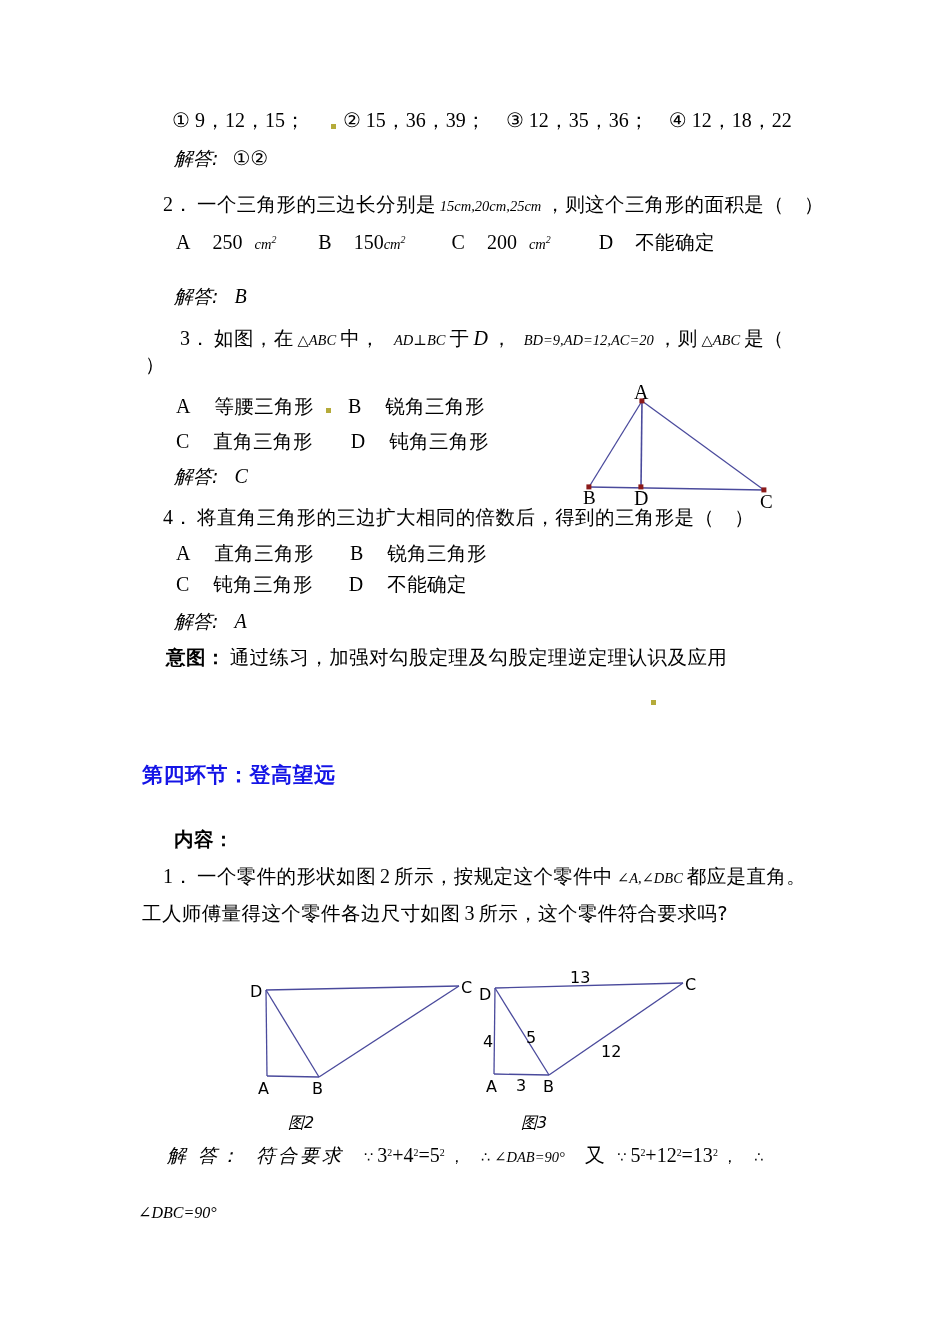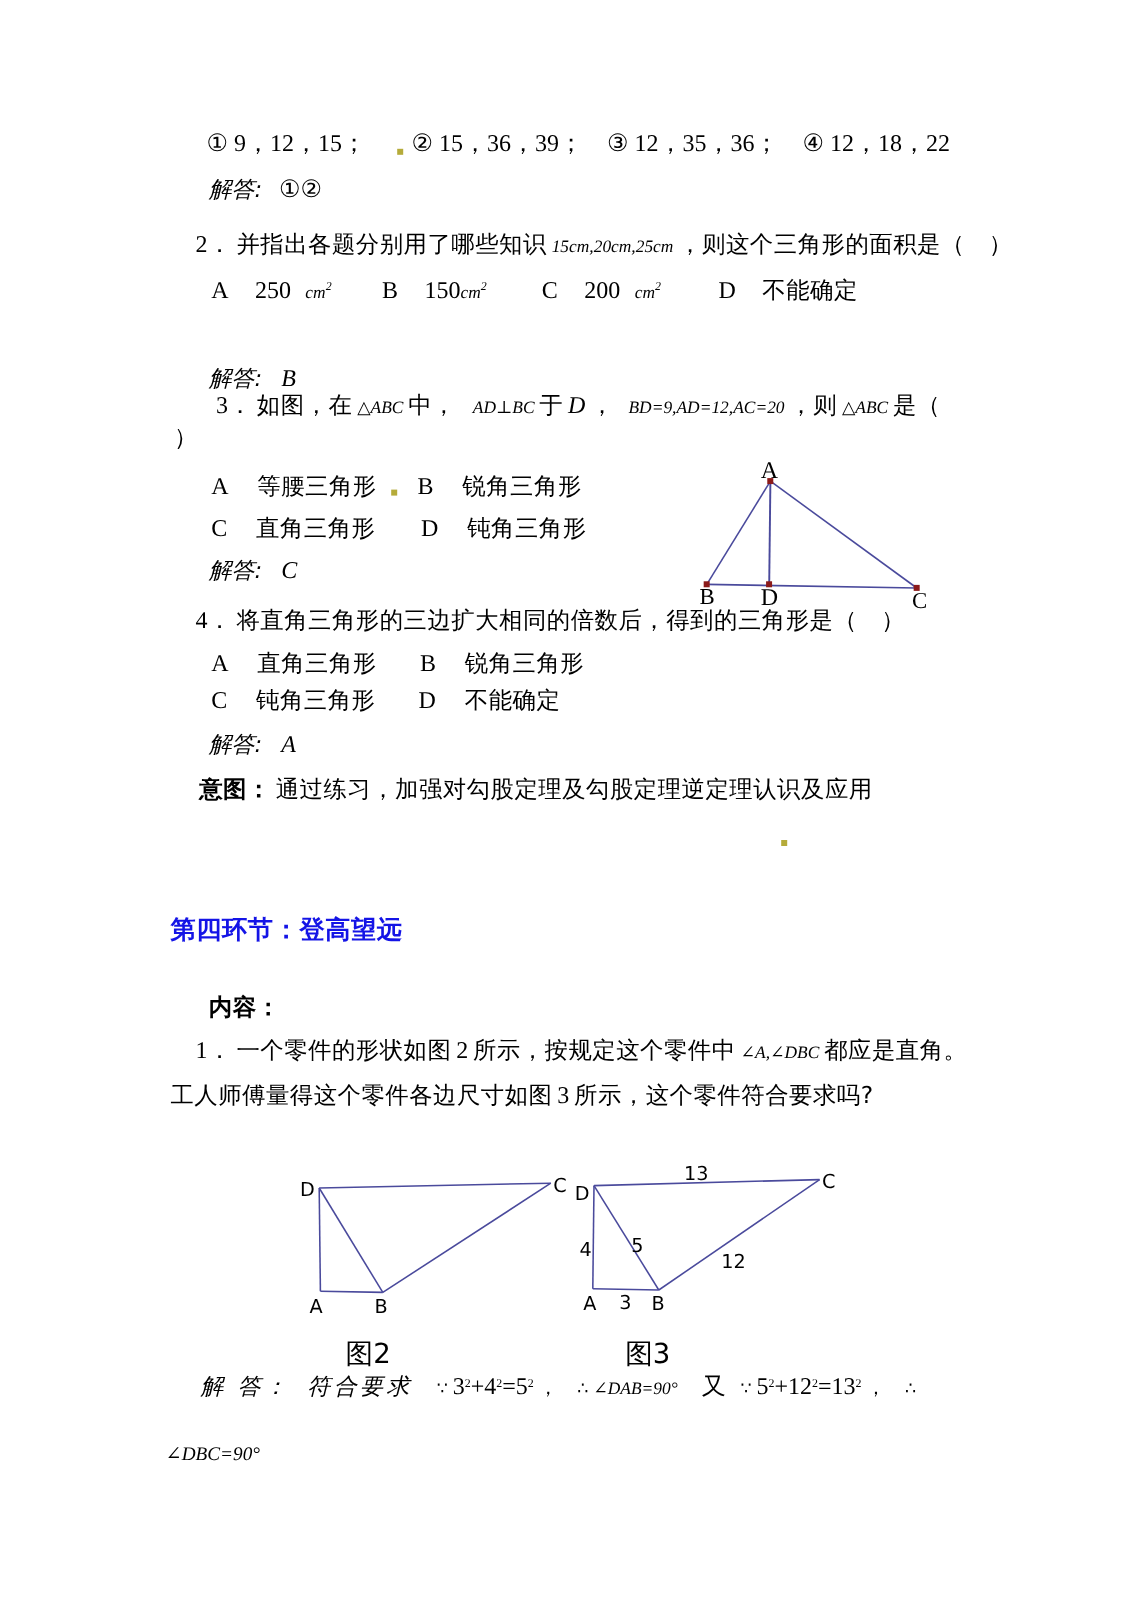--- a/index.html
+++ b/index.html
@@ -89,22 +89,23 @@
     height: 5px;
     background: #b5ab3a;
   }
   
   .fig {
     position: absolute;
   }
   .figcap {
     position: absolute;
     font-family: "DejaVu Sans", "Liberation Sans", sans-serif;
-    font-size: 23px;
-    white-space: nowrap;
+    font-size: 16px;
+    white-space: nowrap;
+    font-style: italic;
   }
   .vlabel {
     position: absolute;
     font-family: "DejaVu Sans", "Liberation Sans", sans-serif;
     font-size: 16px;
     white-space: nowrap;
   }
   .vlabel-serif {
     position: absolute;
     font-family: "Liberation Serif", "DejaVu Serif", serif;
@@ -136,21 +137,21 @@
   <div class="speck" style="left:331px; top:124px;"></div>
 
   <div class="ln" style="left:174px; top:148px;">
     <span class="jieda">解答:</span>
     <span class="spacer" style="width:6px;"></span>
     <span class="sr">①②</span>
   </div>
 
   <div class="ln" style="left:163px; top:194px;">
     <span class="sr">2．</span>
-    <span class="cn">并指出各题分别用了哪些知识</span>
+    <span class="cn">一个三角形的三边长分别是</span>
     <span class="mathsm">15cm,20cm,25cm</span>
     <span class="cn">，则这个三角形的面积是（　）</span>
   </div>
 
   <div class="ln" style="left:176px; top:232px;">
     <span class="sr">A</span>
     <span class="spacer" style="width:14px;"></span>
     <span class="sr">250</span>
     <span class="spacer" style="width:4px;"></span>
     <span class="mathsm">cm</span><span class="mathsm sup">2</span>
@@ -163,21 +164,21 @@
     <span class="spacer" style="width:14px;"></span>
     <span class="sr">200</span>
     <span class="spacer" style="width:4px;"></span>
     <span class="mathsm">cm</span><span class="mathsm sup">2</span>
     <span class="spacer" style="width:40px;"></span>
     <span class="sr">D</span>
     <span class="spacer" style="width:14px;"></span>
     <span class="cn">不能确定</span>
   </div>
 
-  <div class="ln" style="left:174px; top:306px;">
+  <div class="ln" style="left:174px; top:286px;">
     <span class="jieda">解答:</span>
     <span class="spacer" style="width:8px;"></span>
     <span class="sr-i">B</span>
   </div>
 
   <div class="ln" style="left:163px; top:328px;margin-left:17px;">
     <span class="sr">3．</span>
     <span class="cn">如图，在</span>
     <span class="mathsm">△ABC</span>
     <span class="cn">中，</span>

